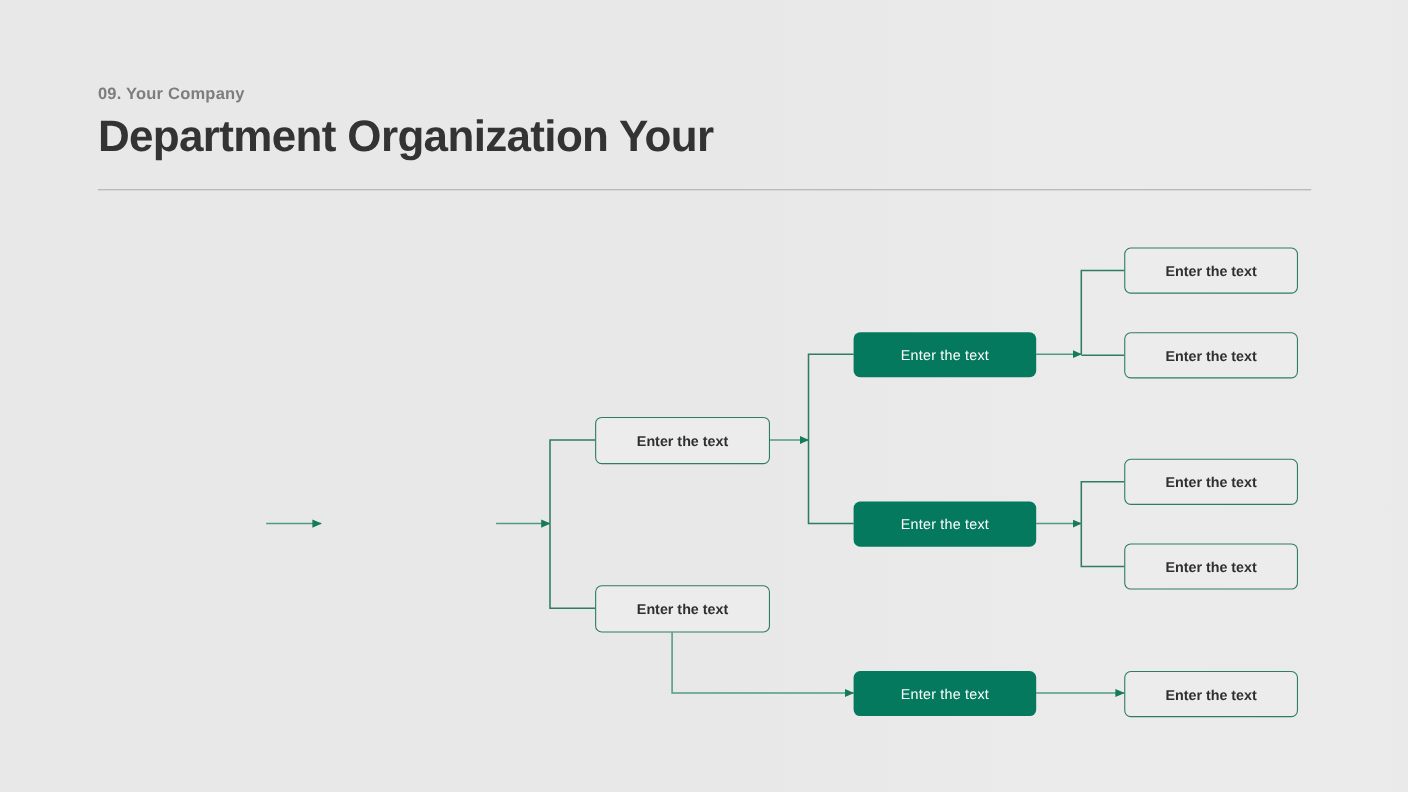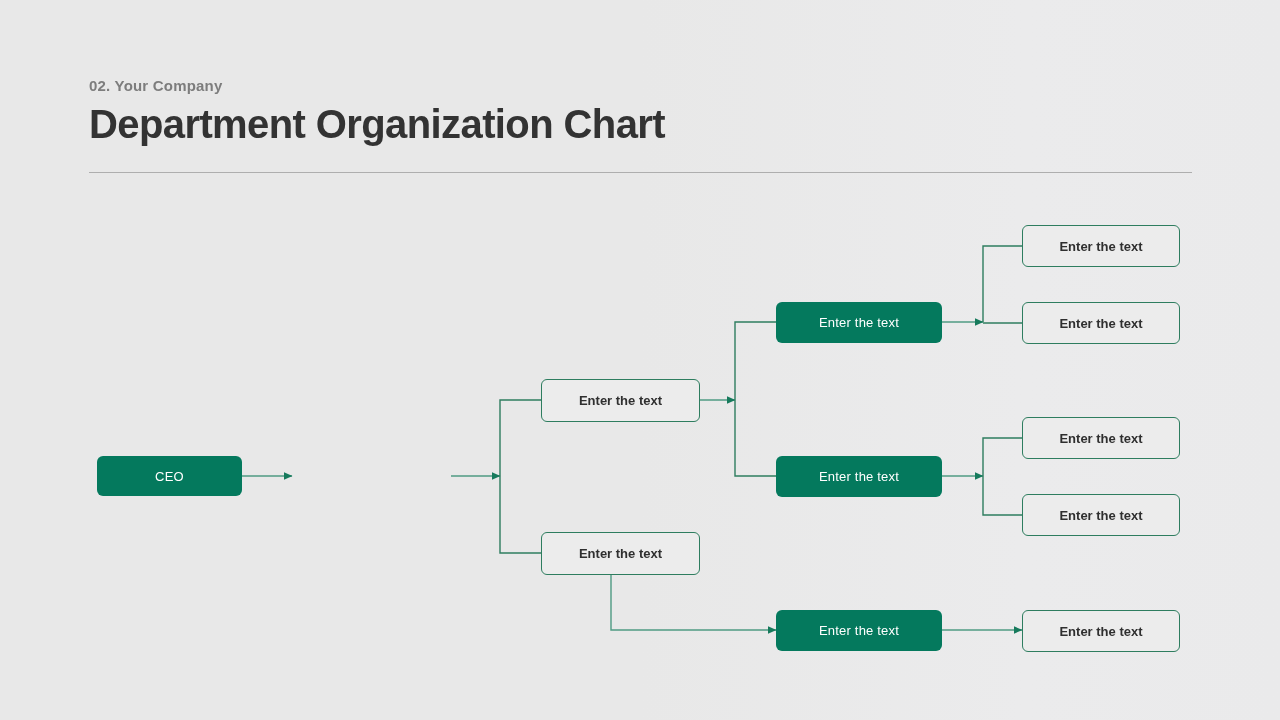--- a/index.html
+++ b/index.html
@@ -45,22 +45,22 @@
     font-size:13px; font-weight:bold;
   }
   svg.links { position:absolute; left:0; top:0; width:1280px; height:720px; }
 </style>
 </head>
 <body>
 
 <div class="bg-wash"></div>
 
 <div class="header">
-  <div class="eyebrow">02. Your Company</div>
-  <div class="title">Department Organization Chart</div>
+  <div class="eyebrow">09. Your Company</div>
+  <div class="title">Department Organization Your</div>
 </div>
 <div class="rule"></div>
 
 <div class="canvas">
   <svg class="links" viewBox="0 0 1280 720" xmlns="http://www.w3.org/2000/svg">
     <defs>
       <marker id="ah" markerWidth="9" markerHeight="9" refX="8" refY="4.5" orient="auto" markerUnits="userSpaceOnUse">
         <path d="M0,0.8 L8.5,4.5 L0,8.2 Z" fill="#167a5c"></path>
       </marker>
     </defs>
@@ -83,21 +83,20 @@
       <path stroke="#2e7d5f" d="M983,323 L1022,323"></path>
 
       <path d="M942,476 L983,476" marker-end="url(#ah)"></path>
       <path stroke="#2e7d5f" d="M983,476 L983,438 L1022,438"></path>
       <path stroke="#2e7d5f" d="M983,476 L983,515 L1022,515"></path>
 
       <path d="M942,630 L1022,630" marker-end="url(#ah)"></path>
     </g>
   </svg>
 
-  <div class="node filled" style="left:97px;top:456px;width:145px;height:40px;">CEO</div>
 
   <div class="node outline" style="left:541px;top:379px;width:159px;height:43px;">Enter the text</div>
   <div class="node outline" style="left:541px;top:532px;width:159px;height:43px;">Enter the text</div>
 
   <div class="node filled" style="left:776px;top:302px;width:166px;height:41px;">Enter the text</div>
   <div class="node filled" style="left:776px;top:456px;width:166px;height:41px;">Enter the text</div>
   <div class="node filled" style="left:776px;top:610px;width:166px;height:41px;">Enter the text</div>
 
   <div class="node outline" style="left:1022px;top:225px;width:158px;height:42px;">Enter the text</div>
   <div class="node outline" style="left:1022px;top:302px;width:158px;height:42px;">Enter the text</div>

